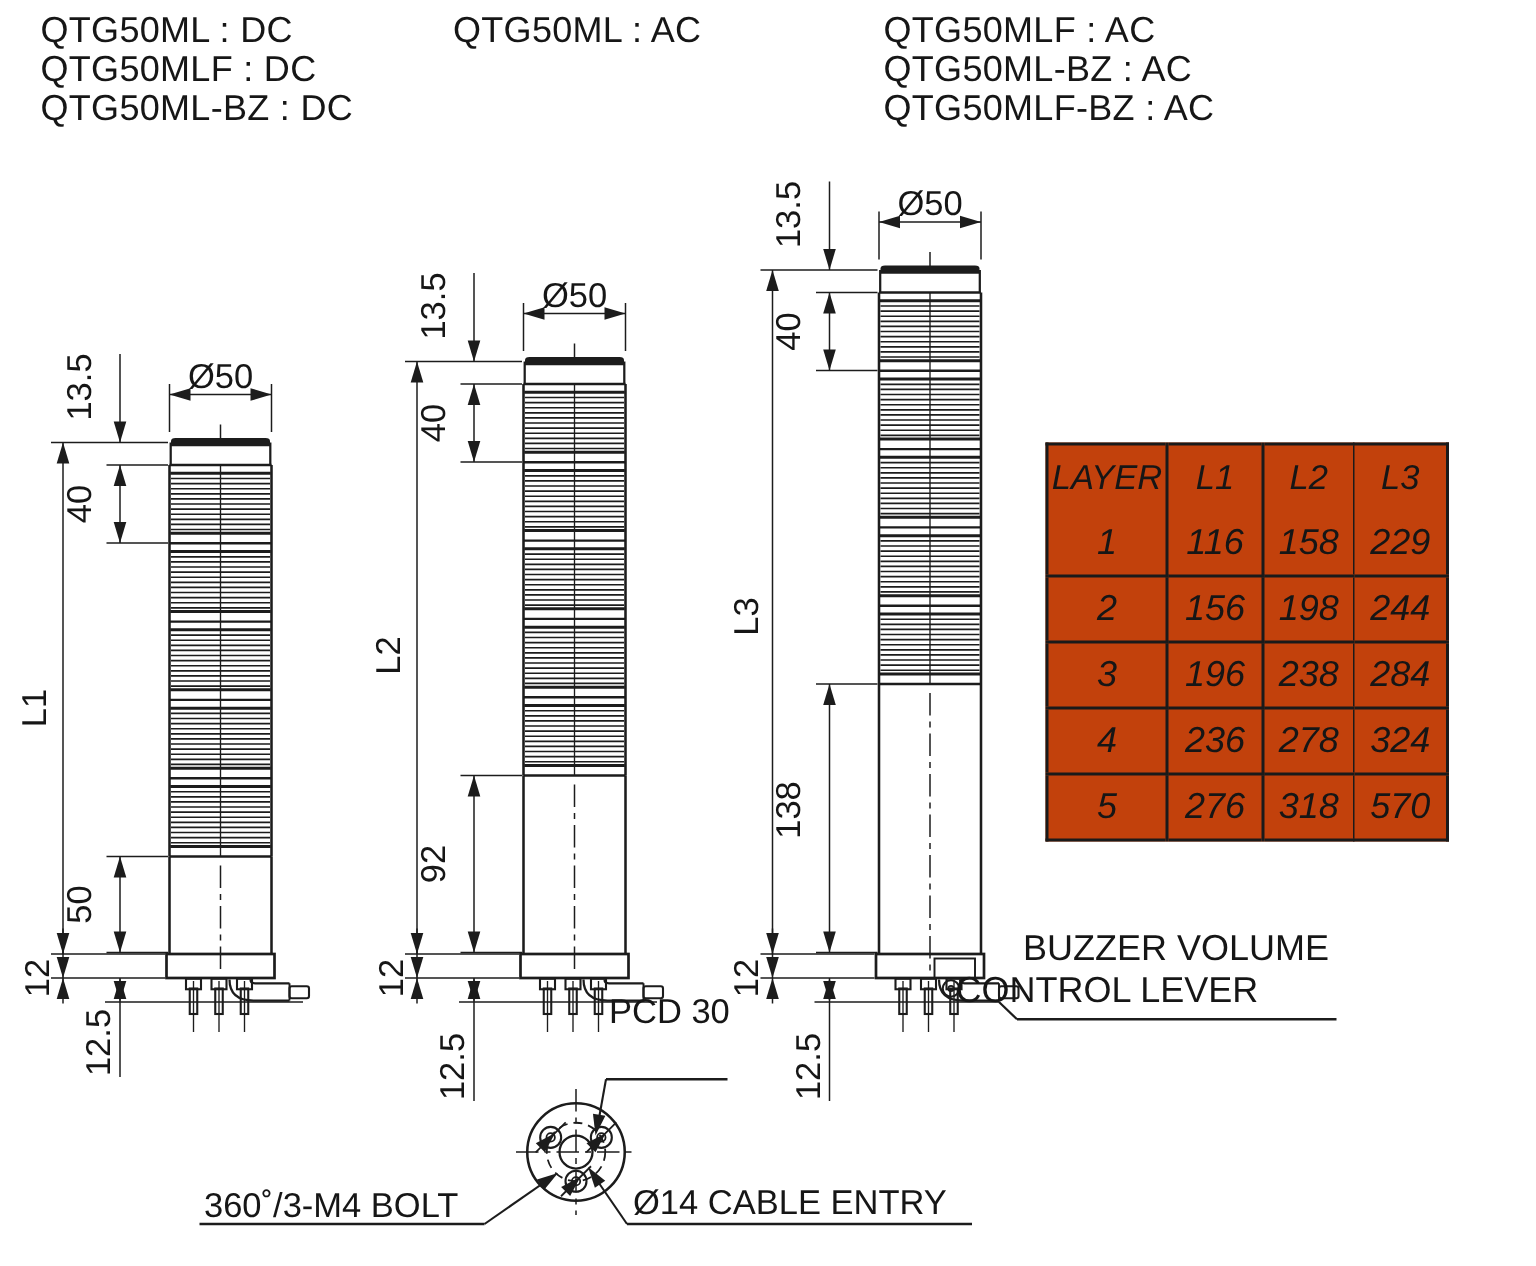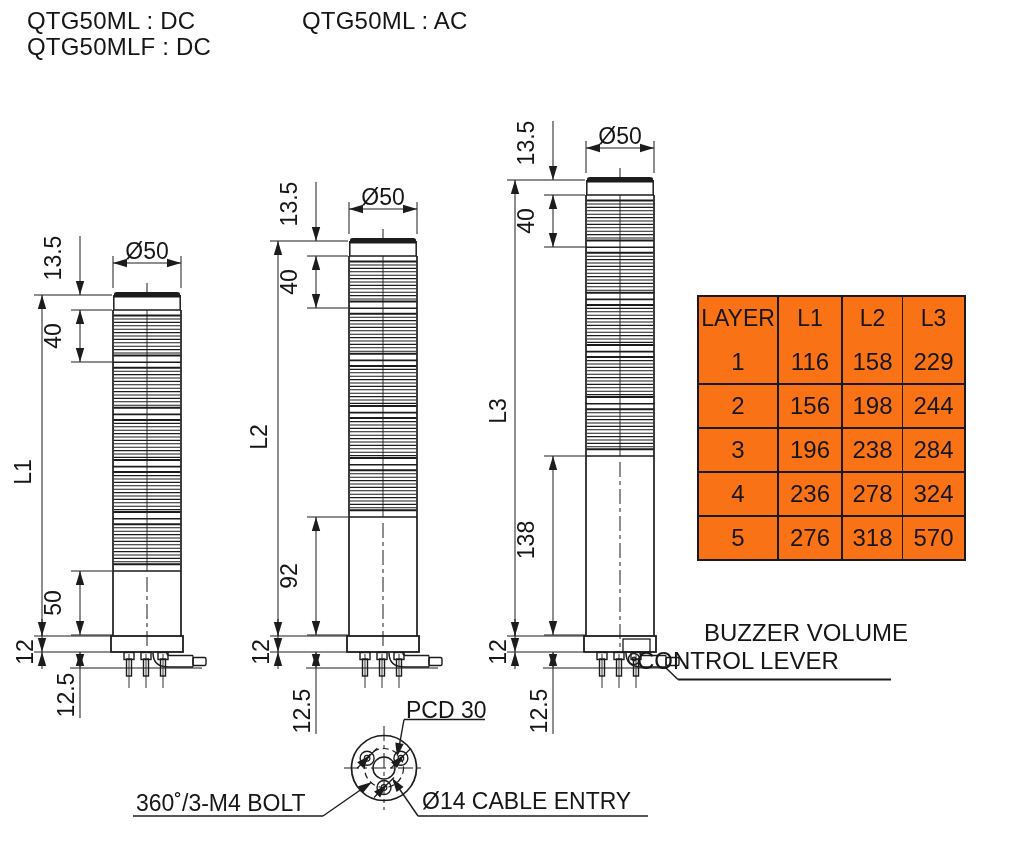--- a/index.html
+++ b/index.html
@@ -7,21 +7,21 @@
          font-family:"Liberation Sans", sans-serif;color:#161616;}
   svg.drawing{position:absolute;left:0;top:0;}
   .titleblock{position:absolute;top:8px;font-size:24px;line-height:26px;letter-spacing:0.2px;white-space:nowrap;}
   .tb1{left:27px;} .tb2{left:302px;} .tb3{left:589px;}
   .label{position:absolute;font-size:23px;white-space:nowrap;transform:translate(-50%,-50%);}
   .rot{transform:translate(-50%,-50%) rotate(-90deg);}
   .callout{position:absolute;font-size:23px;white-space:nowrap;}
   .buzzer{font-size:24px;}
   
   .dimtable{position:absolute;left:697px;top:295px;}
-  table.spec{border-collapse:collapse;table-layout:fixed;background:#f97316;}
+  table.spec{border-collapse:collapse;table-layout:fixed;background:#c2410c;font-style:italic;}
   table.spec{border:2.5px solid #1a1a1a;}
   table.spec th, table.spec td{border-right:2px solid #1a1a1a;border-bottom:2px solid #1a1a1a;
       text-align:center;vertical-align:middle;padding:0;font-weight:normal;}
   table.spec tr{height:44px;}
   table.spec th{font-size:23px;}
   table.spec td{font-size:24px;}
   table.spec .c0{width:78px;border-right-width:2.5px;}
   table.spec .c1{width:62px;border-right-width:2.5px;}
   table.spec .c2{width:59px;border-right-width:1.5px;}
   table.spec .c3{width:61px;border-right-width:0;}
@@ -236,23 +236,29 @@
       <line x1="323" y1="816" x2="369" y2="784" stroke="#1c1c1c" stroke-width="1.4"></line>
       <polygon points="372.0,782.0 358.0,786.3 362.7,793.3" fill="#1c1c1c"></polygon>
       <line x1="418" y1="816" x2="648" y2="816" stroke="#1c1c1c" stroke-width="1.6"></line>
       <line x1="418" y1="816" x2="394" y2="781" stroke="#1c1c1c" stroke-width="1.4"></line>
       <polygon points="392.0,778.0 396.6,791.9 403.5,787.1" fill="#1c1c1c"></polygon>
     </svg>
 
   <div class="titleblock tb1">
     <div>QTG50ML : DC</div>
     <div>QTG50MLF : DC</div>
+    <div>QTG50ML-BZ : DC</div>
   </div>
   <div class="titleblock tb2">
     <div>QTG50ML : AC</div>
+  </div>
+  <div class="titleblock tb3">
+    <div>QTG50MLF : AC</div>
+    <div>QTG50ML-BZ : AC</div>
+    <div>QTG50MLF-BZ : AC</div>
   </div>
 
   <div class="label" style="left:147px;top:251px">Ø50</div>
   <div class="label rot" style="left:53px;top:258px">13.5</div>
   <div class="label rot" style="left:53px;top:336px">40</div>
   <div class="label rot" style="left:23px;top:472px">L1</div>
   <div class="label rot" style="left:53px;top:603px">50</div>
   <div class="label rot" style="left:25px;top:652px">12</div>
   <div class="label rot" style="left:66px;top:695px">12.5</div>
 
@@ -265,23 +271,23 @@
   <div class="label rot" style="left:302px;top:711px">12.5</div>
 
   <div class="label" style="left:620px;top:136px">Ø50</div>
   <div class="label rot" style="left:526px;top:143px">13.5</div>
   <div class="label rot" style="left:526px;top:221px">40</div>
   <div class="label rot" style="left:498px;top:411px">L3</div>
   <div class="label rot" style="left:526px;top:540px">138</div>
   <div class="label rot" style="left:498px;top:652px">12</div>
   <div class="label rot" style="left:539px;top:711px">12.5</div>
 
-  <div class="callout buzzer" style="left:704px;top:619px">BUZZER VOLUME</div>
+  <div class="callout buzzer" style="left:682px;top:619px">BUZZER VOLUME</div>
   <div class="callout buzzer" style="left:637px;top:647px">CONTROL LEVER</div>
-  <div class="callout" style="left:406px;top:697px">PCD 30</div>
+  <div class="callout" style="left:406px;top:661px">PCD 30</div>
   <div class="callout" style="left:136px;top:790px">360˚/3-M4 BOLT</div>
   <div class="callout" style="left:422px;top:788px">Ø14 CABLE ENTRY</div>
 
   <div class="dimtable">
     <table class="spec">
       <thead>
           <tr id="spec-head">
             <th class="c0">LAYER</th>
             <th class="c1">L1</th>
             <th class="c2">L2</th>

